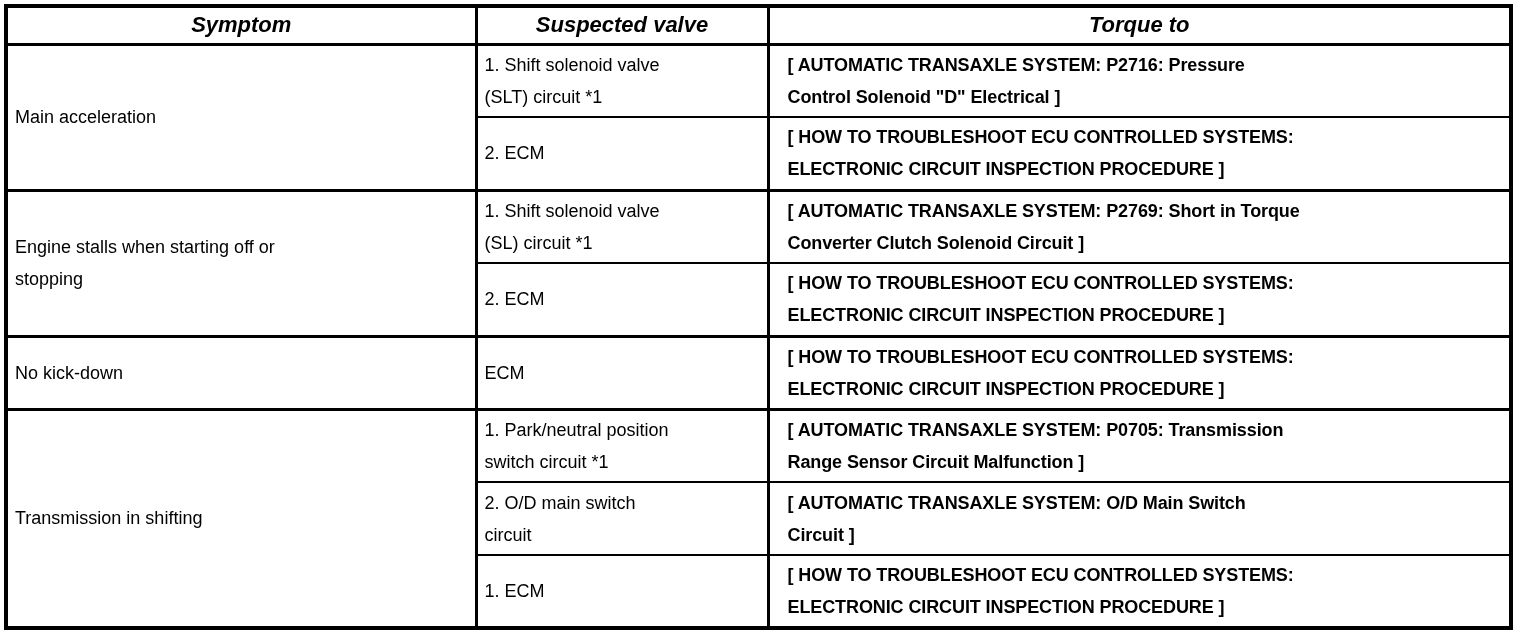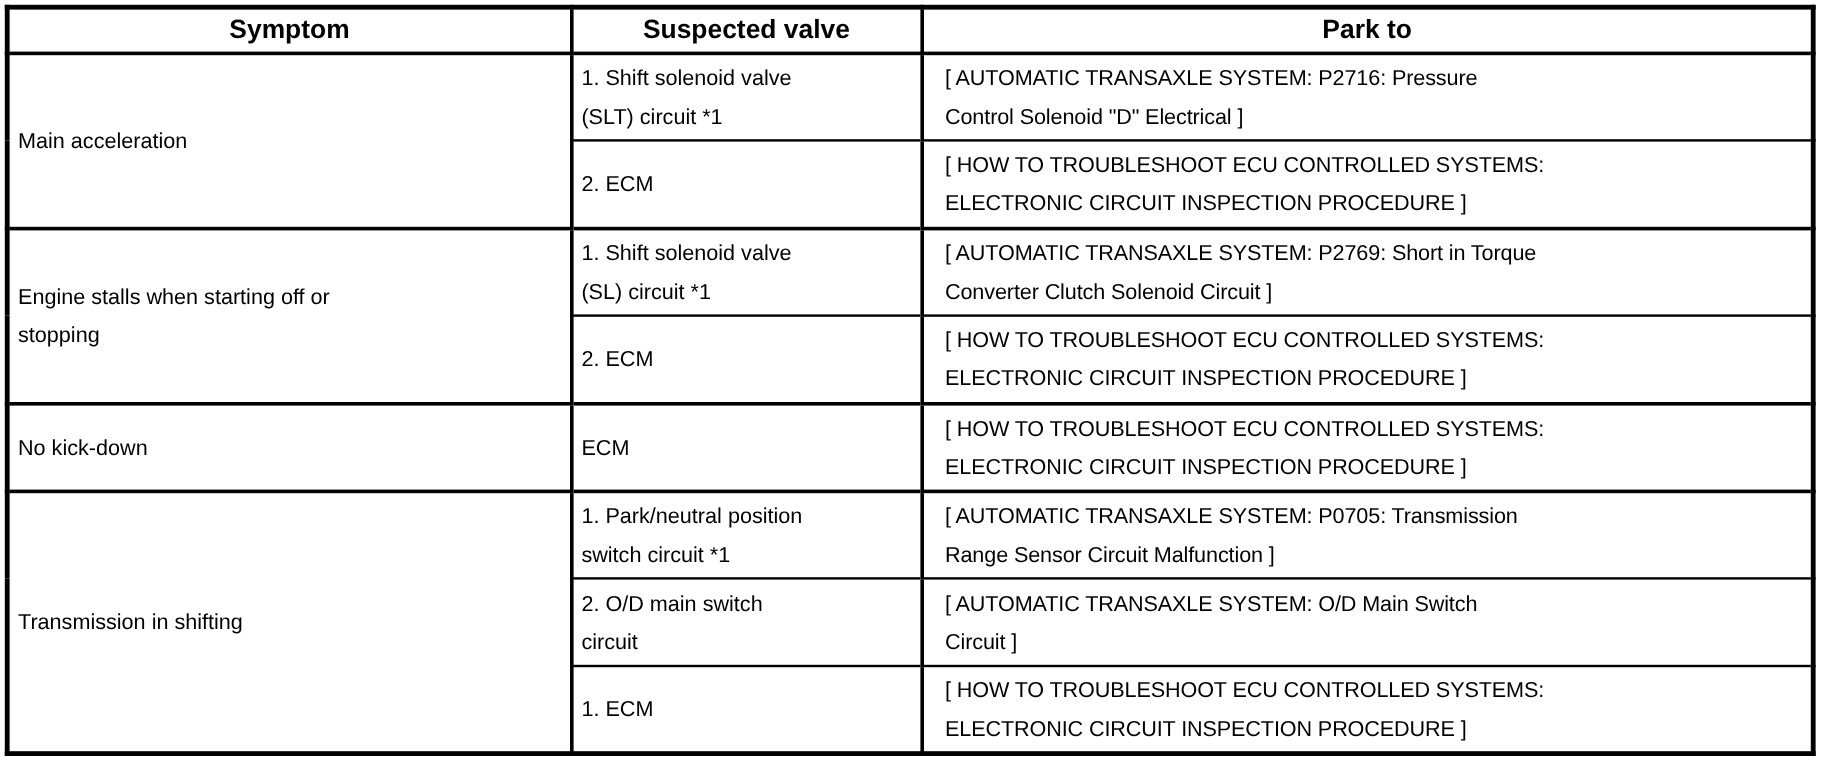--- a/index.html
+++ b/index.html
@@ -41,39 +41,39 @@
     font-size: 18px;
     line-height: 32px;
     color: #000;
     text-align: left;
     vertical-align: middle;
     padding: 2px 7px;
     white-space: pre-line;
     overflow: hidden;
   }
   tr.gs > td { border-top-width: 3px; }
-  td.refer { font-weight: normal; letter-spacing: -0.1px; padding-left: 18px; }
-  thead tr { height: 38px; }
+  td.refer { font-weight: bold; letter-spacing: -0.1px; padding-left: 18px; }
+  thead tr { height: 38px; font-style: italic; }
   tbody tr { height: 73px; }
 </style>
 </head>
 <body>
 
 <div class="page">
   <table class="diag">
     <colgroup>
       <col style="width:470px">
       <col style="width:292px">
       <col style="width:743px">
     </colgroup>
     <thead>
       <tr>
         <th>Symptom</th>
         <th>Suspected valve</th>
-        <th>Park to</th>
+        <th>Torque to</th>
       </tr>
     </thead>
     <tbody>
 
       <tr class="gs">
         <td class="sym" rowspan="2">Main acceleration</td>
         <td class="area">1. Shift solenoid valve
 (SLT) circuit *1</td>
         <td class="refer">[ AUTOMATIC TRANSAXLE SYSTEM: P2716: Pressure
 Control Solenoid "D" Electrical ]</td>

